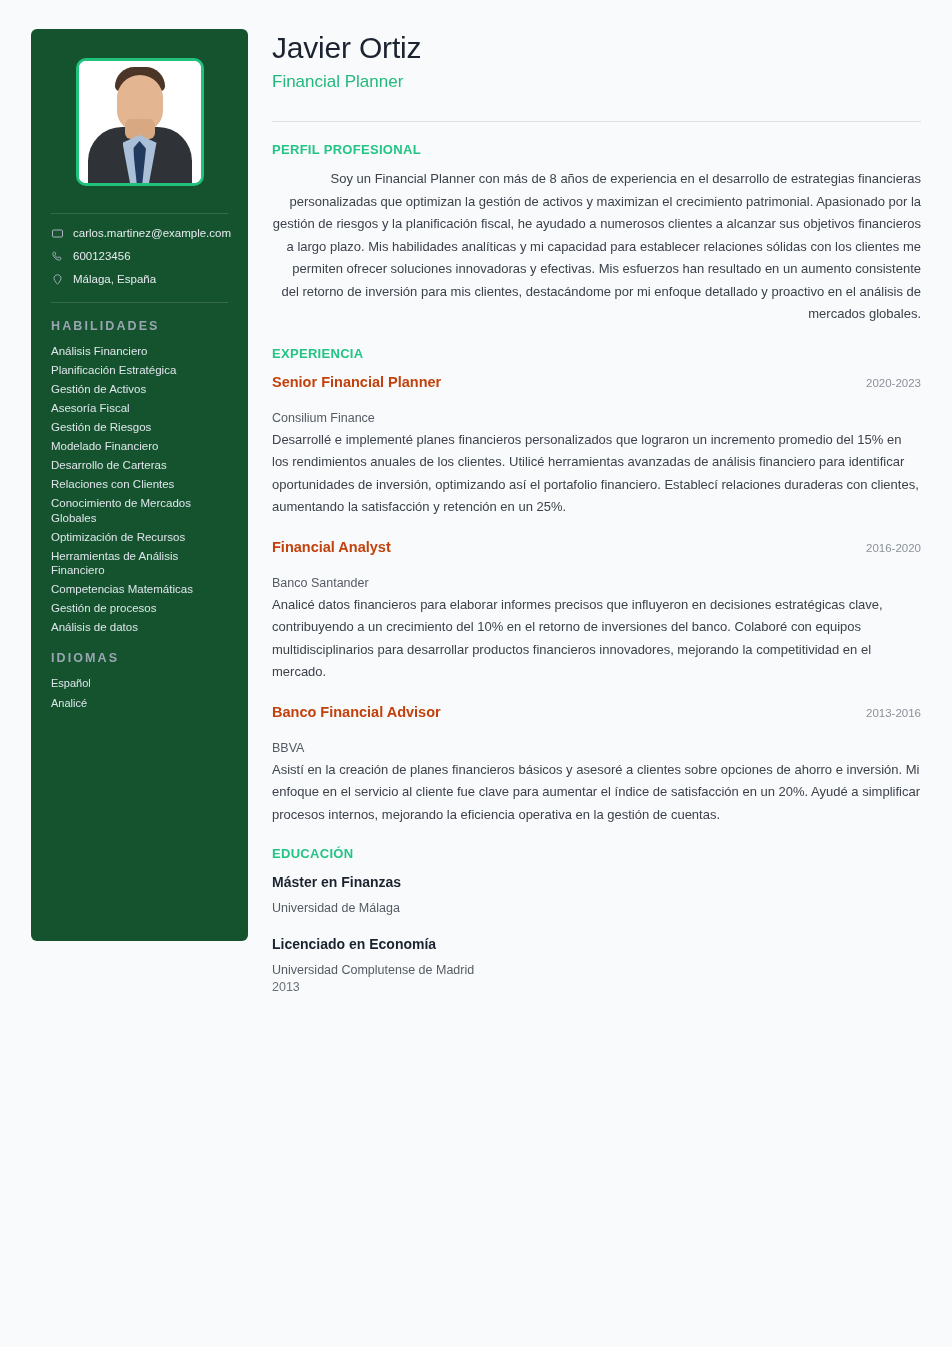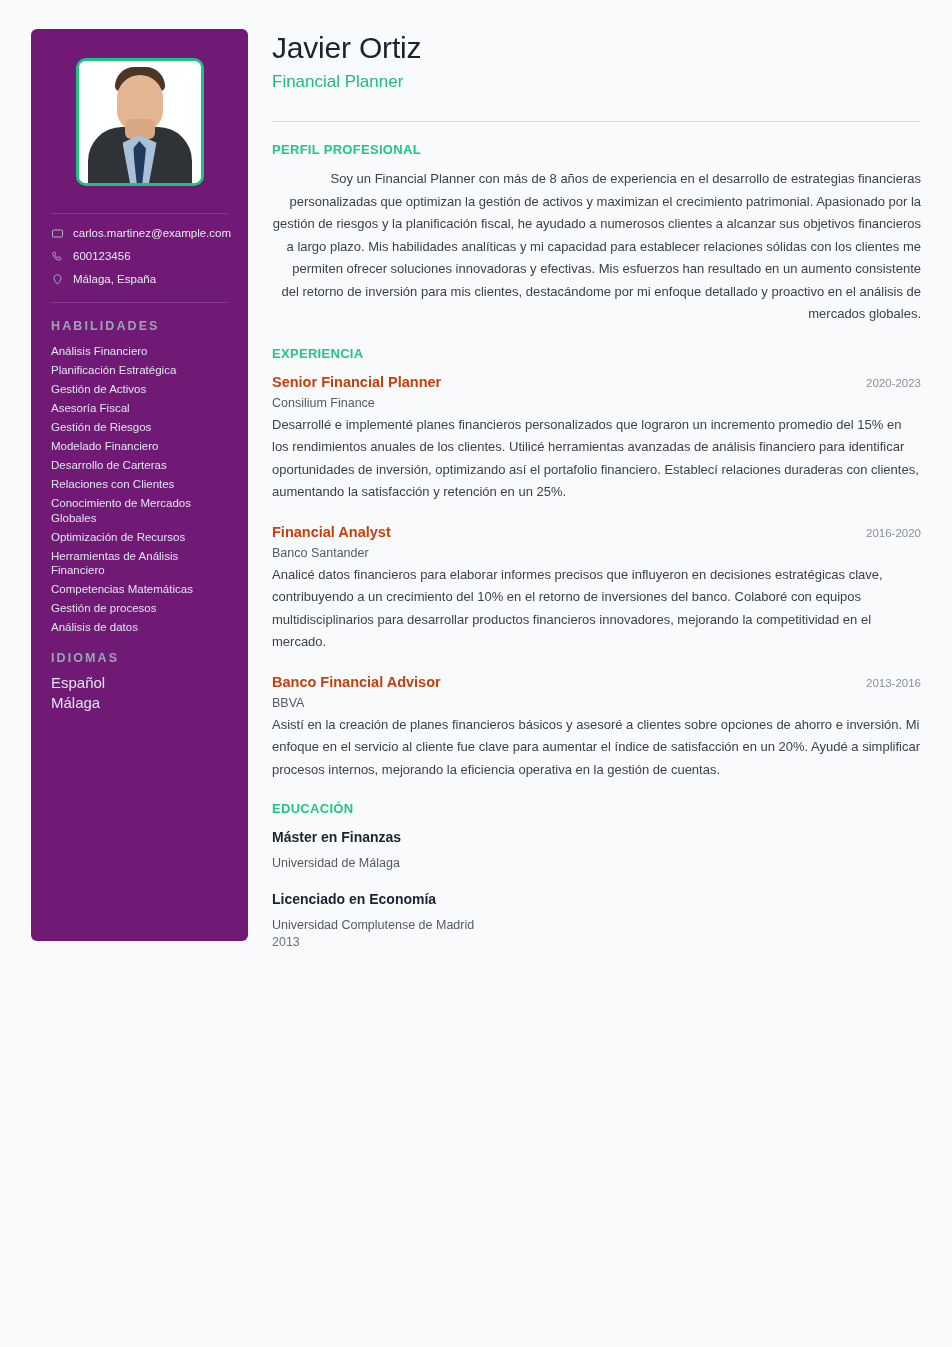--- a/index.html
+++ b/index.html
@@ -20,21 +20,21 @@
     height: 1347px;
   }
 
   
   .sidebar {
     position: absolute;
     left: 31px;
     top: 29px;
     width: 217px;
     height: 912px;
-    background: #701a75;
+    background: #14532d;
     border-radius: 6px;
     padding: 18px 18px 0 18px;
   }
 
   .photo-wrap {
     display: flex;
     justify-content: center;
     margin-top: 11px;
   }
   .photo-frame {
@@ -157,21 +157,21 @@
   .side-list li {
     color: #dfe5ec;
     font-size: 11.5px;
     line-height: 14.5px;
     margin-bottom: 4.5px;
   }
 
   .lang-list { list-style: none; padding: 0 2px; }
   .lang-list li {
     color: #dfe5ec;
-    font-size: 15px;
+    font-size: 11px;
     line-height: 14.5px;
     margin-bottom: 6px;
   }
 
   
   .content {
     position: absolute;
     left: 272px;
     top: 29px;
     width: 649px;
@@ -231,21 +231,21 @@
     font-size: 11.5px;
     color: #8b9099;
     line-height: 20px;
     white-space: nowrap;
     padding-left: 12px;
   }
   .exp-company {
     font-size: 12.5px;
     color: #555b64;
     line-height: 19px;
-    margin-top: 1px;
+    margin-top: 16px;
   }
   .exp-desc {
     font-size: 13px;
     line-height: 22.5px;
     color: #3c424b;
     margin-top: 1px;
   }
 
   .edu-item { margin-bottom: 17px; }
   .edu-item:last-child { margin-bottom: 0; }
@@ -336,21 +336,21 @@
         <li>Optimización de Recursos</li>
         <li>Herramientas de Análisis Financiero</li>
         <li>Competencias Matemáticas</li>
         <li>Gestión de procesos</li>
         <li>Análisis de datos</li>
       </ul>
 
     <div class="side-heading">IDIOMAS</div>
     <ul class="lang-list" id="languages-list">
         <li>Español</li>
-        <li>Málaga</li>
+        <li>Analicé</li>
       </ul>
 
   </aside>
 
   <main class="content">
 
     <h1 class="name">Javier Ortiz</h1>
     <div class="job-title">Financial Planner</div>
     <div class="head-rule"></div>
 

